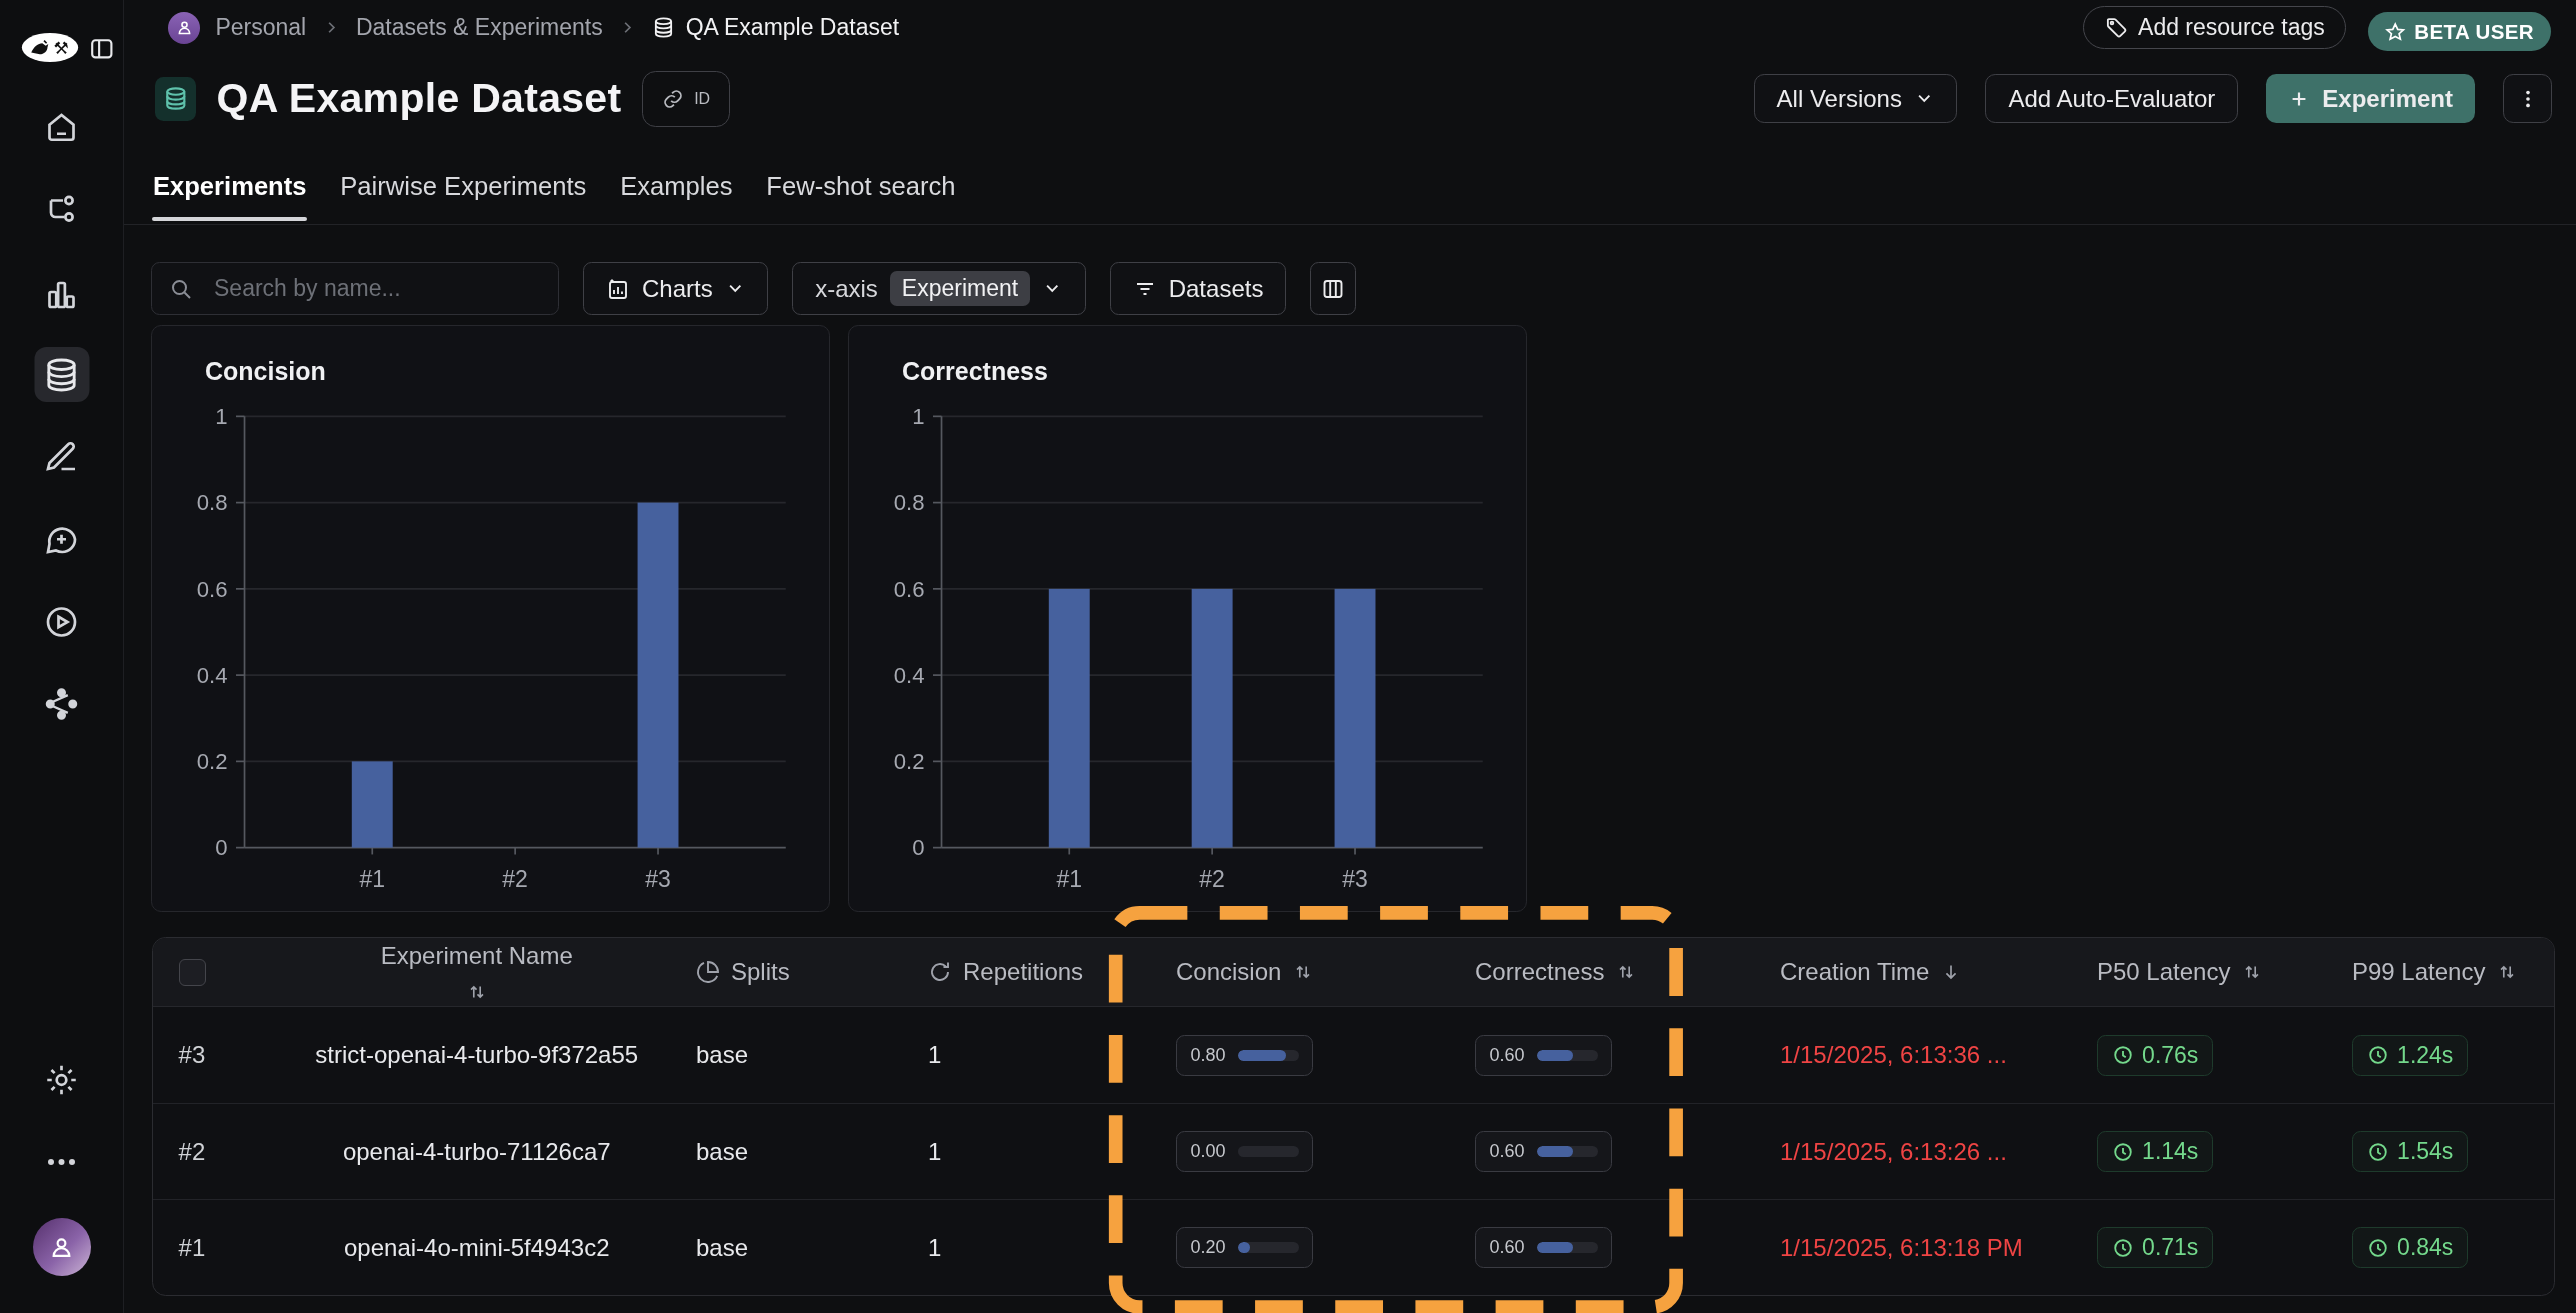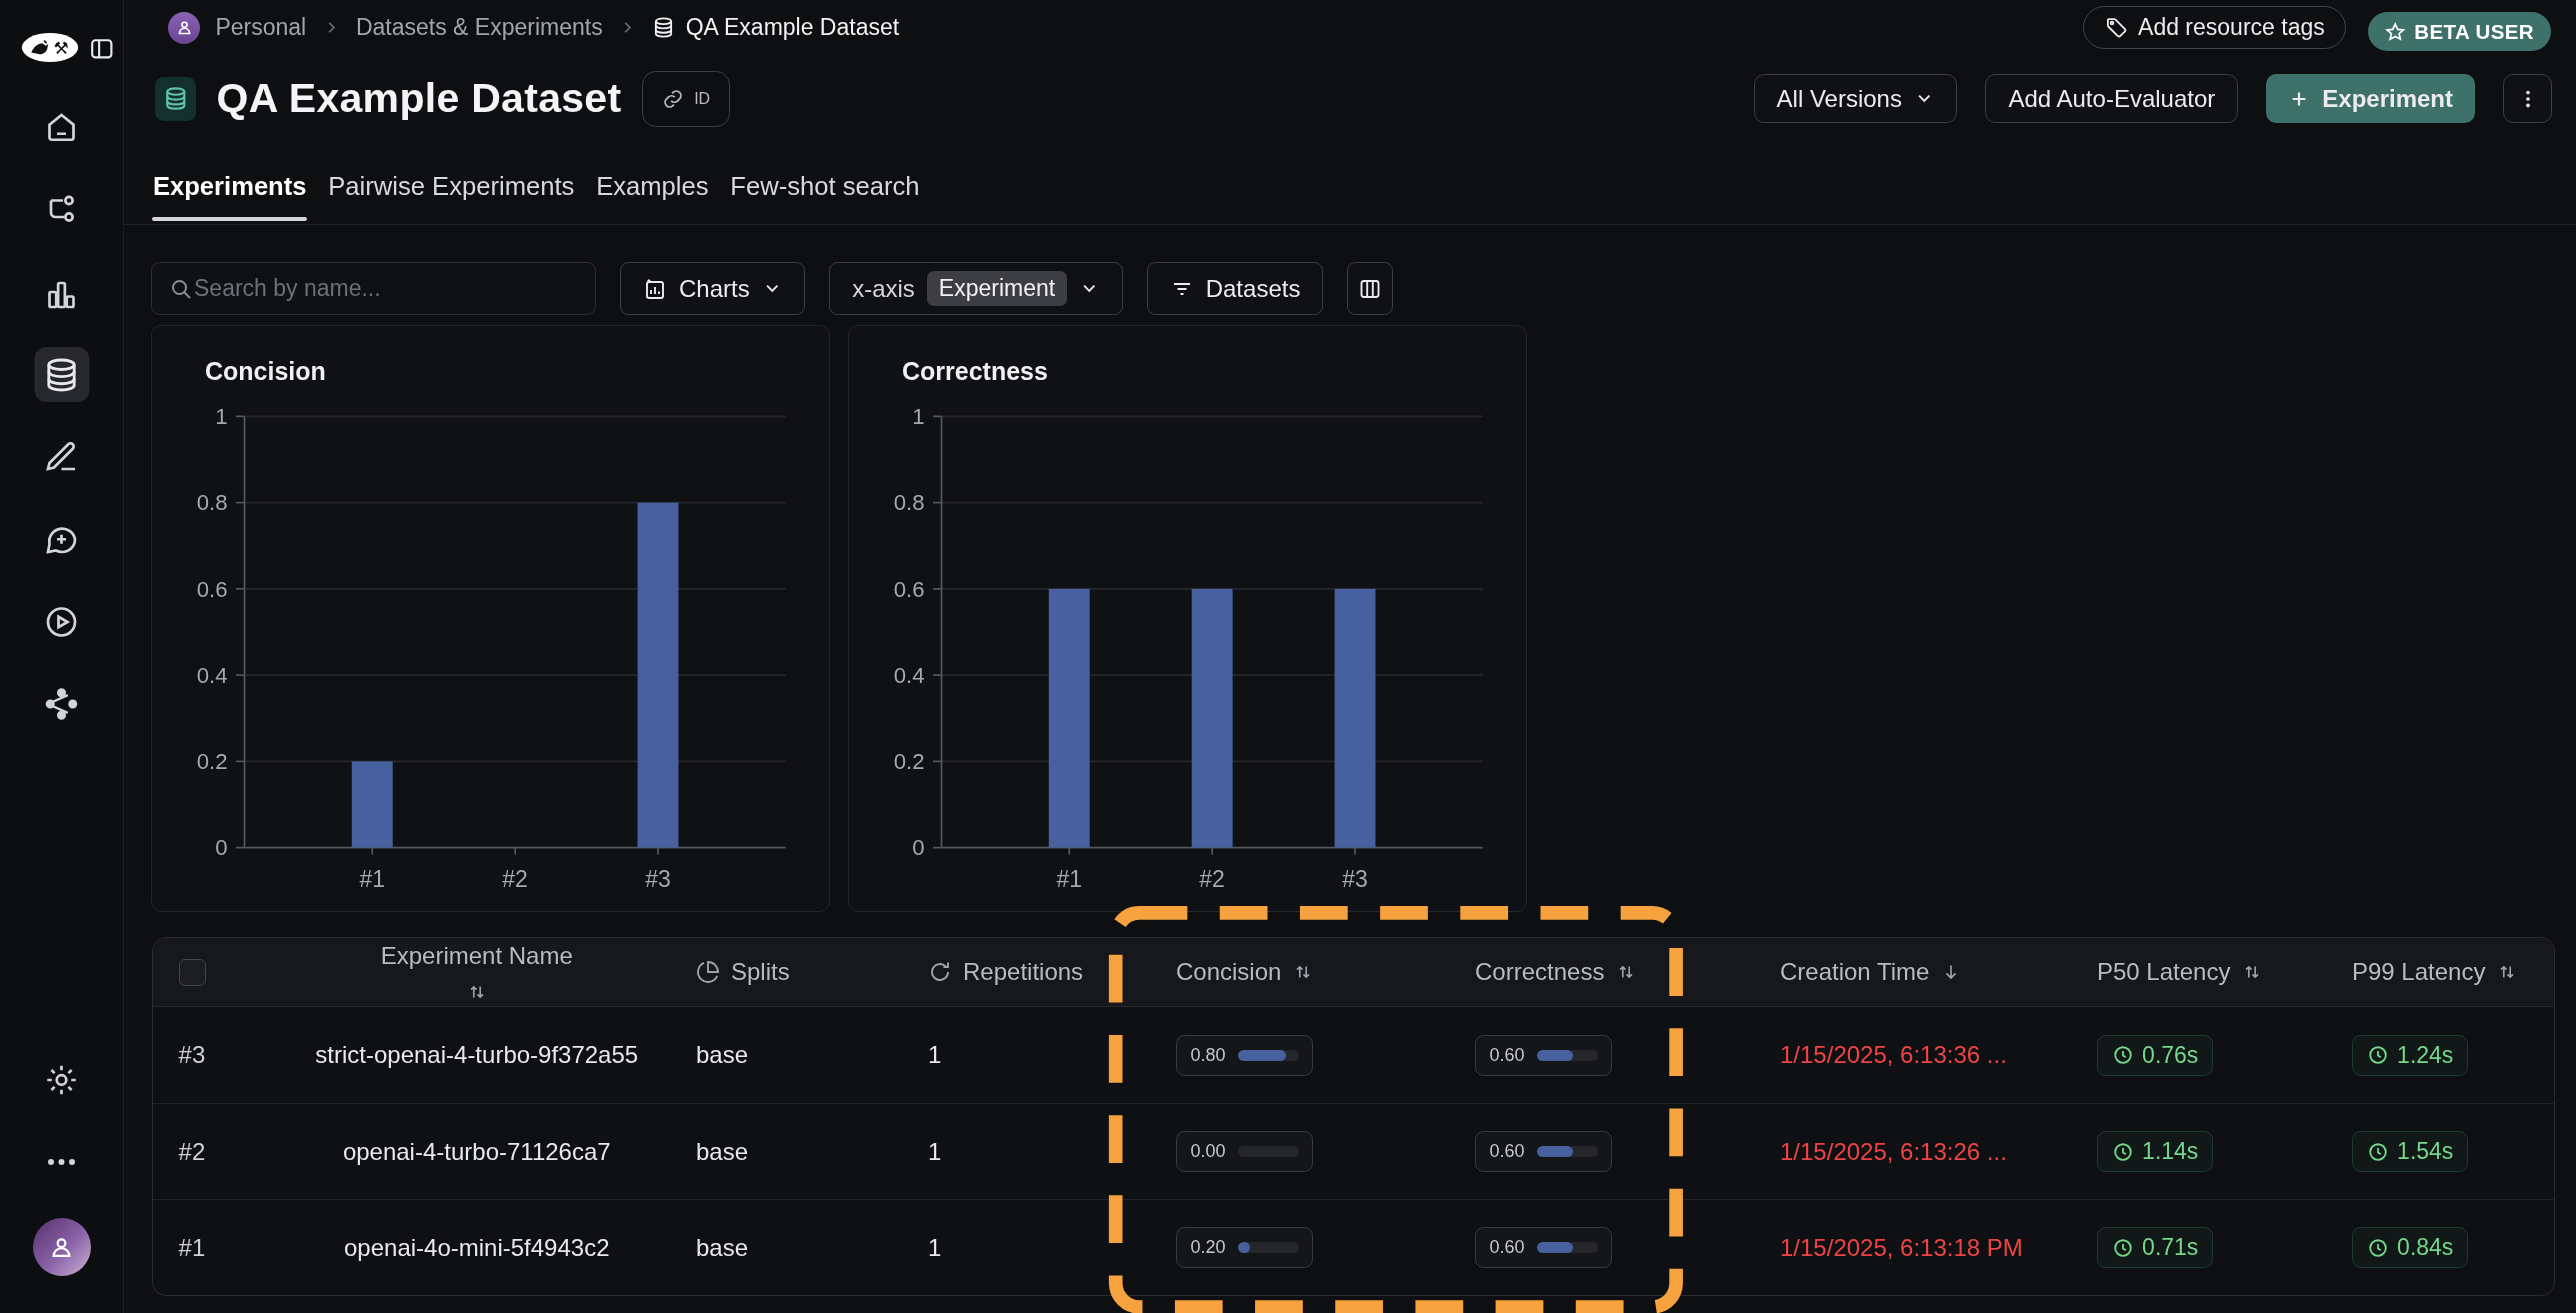--- a/index.html
+++ b/index.html
@@ -85,37 +85,37 @@
   .btn-primary {
     background:var(--teal,#3e7169); border:none; font-weight:bold;
   }
   .kebab-btn { width:49px; justify-content:center; padding:0; }
   .chip {
     background:#3d3e44; color:#f2f2f4; border-radius:6.8px; padding:4.3px 12px; font-size:23px;
   }
 
   
   .tabs {
-    height:87px; display:flex; align-items:flex-end; gap:20px; padding-left:28px;
+    height:87px; display:flex; align-items:flex-end; gap:32px; padding-left:28px;
     border-bottom:1.7px solid #222327;
   }
   .tab {
     position:relative; padding:0 0.9px 23px 0.9px; font-size:25.6px; color:#d8d9dd;
     background:none; border:none; cursor:pointer; font-family:inherit;
   }
   .tab.active { color:#ffffff; font-weight:bold; }
   .tab.active::after {
     content:""; position:absolute; left:0; right:0; bottom:2.6px; height:4.3px;
     background:#d4d5d9; border-radius:2.6px;
   }
 
   
   .toolbar { margin:37px 0 0 27px; display:flex; align-items:center; gap:24px; }
   .search-box {
-    width:445px; height:53px; display:flex; align-items:center; gap:1px;
+    width:408px; height:53px; display:flex; align-items:center; gap:21px;
     border:1.7px solid #2e2f35; border-radius:8.5px; background:#101114; padding:0 17px;
     color:#8b8e96;
   }
   .search-box input {
     flex:1; background:none; border:none; outline:none; color:#ececee;
     font-size:23px; font-family:inherit;
   }
   .search-box input::placeholder { color:#6d7077; }
   .tool-btn { height:53px; border-radius:8.5px; }
   .icon-btn { width:46px; justify-content:center; padding:0; }

